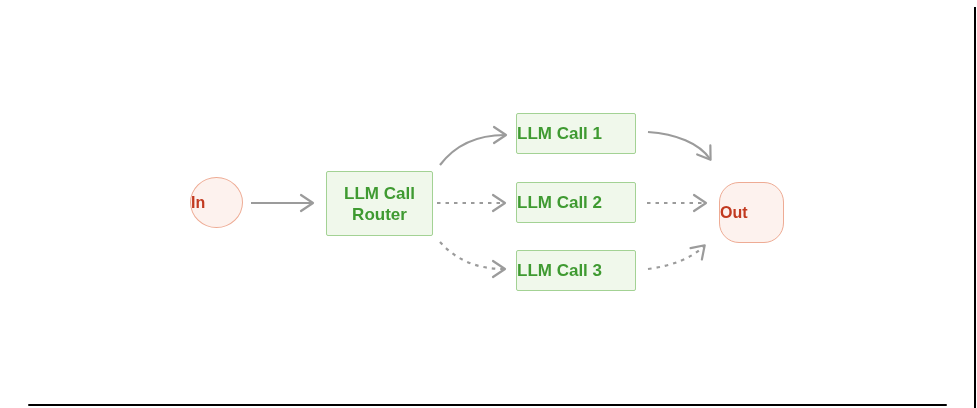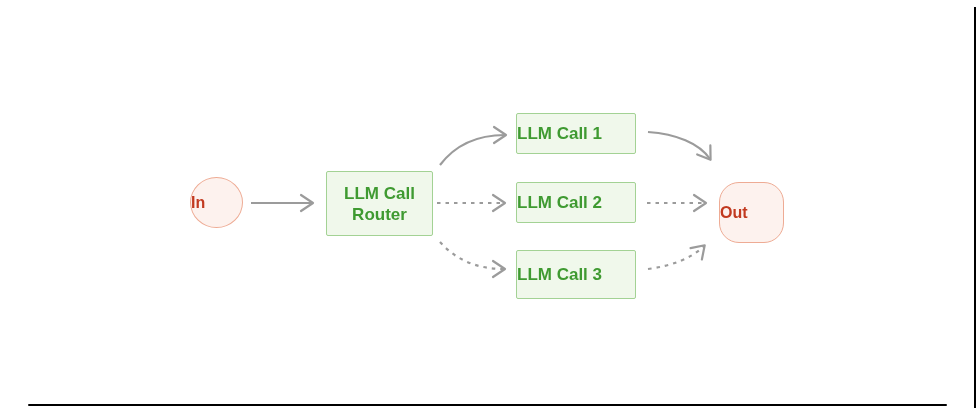--- a/index.html
+++ b/index.html
@@ -52,21 +52,21 @@
     color: #c23a20;
     font-size: 16px;
   }
   .node.router {
     left: 326px; top: 171px; width: 107px; height: 65px;
     padding: 0 13px;
     line-height: 21px;
   }
   .node.call1 { left: 516px; top: 113px; width: 120px; height: 41px; }
   .node.call2 { left: 516px; top: 182px; width: 120px; height: 41px; }
-  .node.call3 { left: 516px; top: 250px; width: 120px; height: 49px; }
+  .node.call3 { left: 516px; top: 250px; width: 120px; height: 41px; }
   .node.in {
     left: 190px; top: 177px; width: 53px; height: 51px;
     border-radius: 50%;
   }
   .node.out {
     left: 719px; top: 182px; width: 65px; height: 61px;
     border-radius: 20px;
   }
   .frame-right {
     position: absolute;

